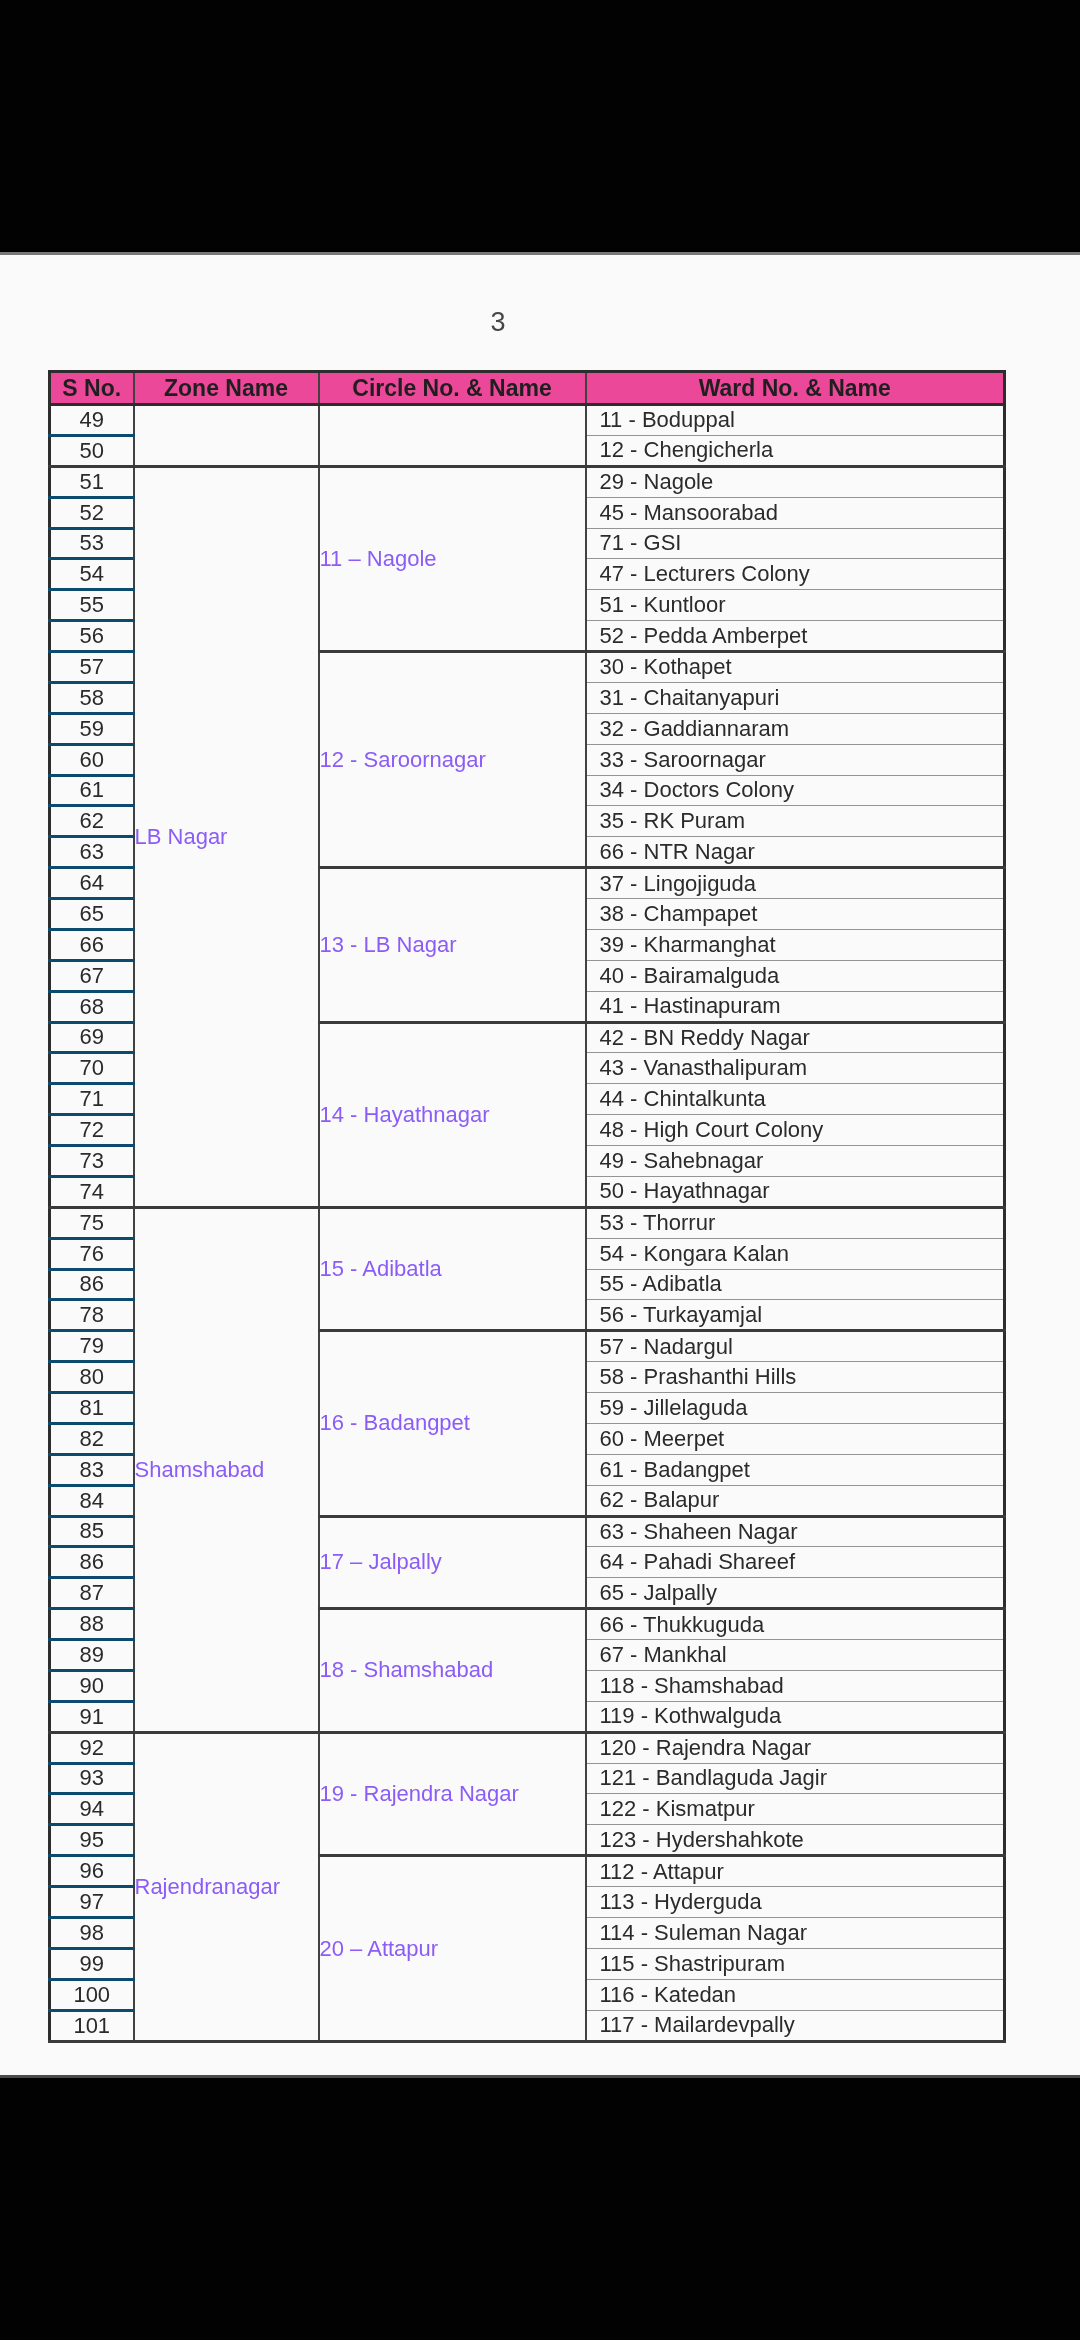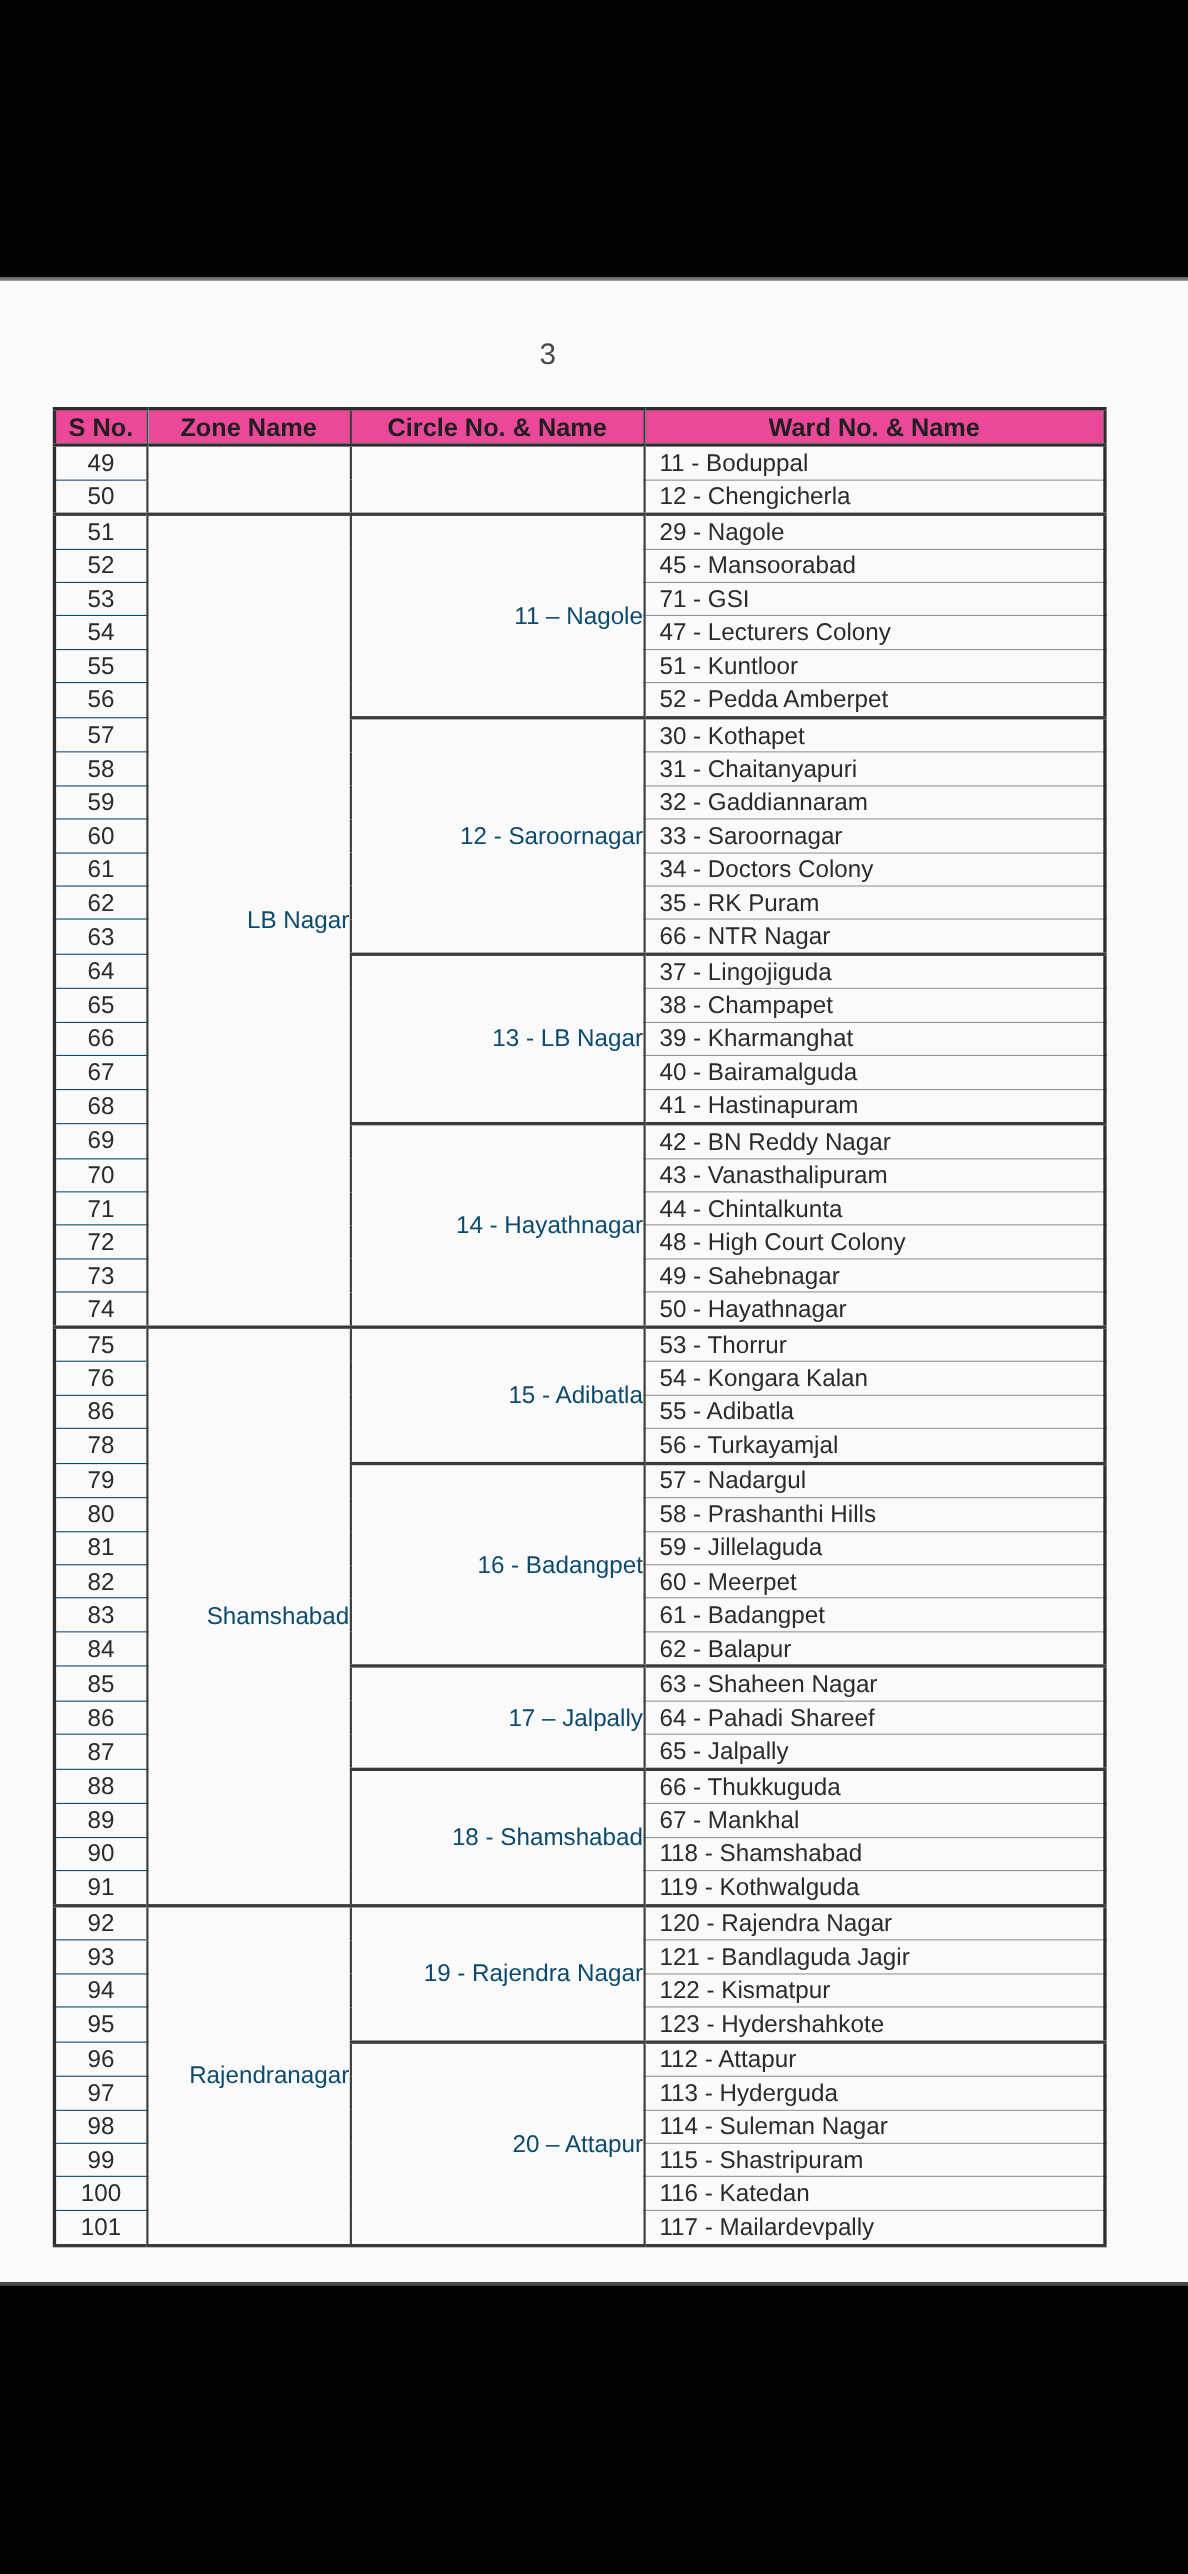--- a/index.html
+++ b/index.html
@@ -47,32 +47,32 @@
   .doc-table th{
     font-weight:bold;font-size:23px;color:#1f1f1f;
     text-align:center;vertical-align:middle;
     border-top:3px solid #2d2d2d;
     border-bottom:3px solid #2d2d2d;
     background:#ec4899;
   }
   .doc-table td{vertical-align:middle;}
   .doc-table td.sno{
     text-align:center;
-    border-bottom:1px solid #0c4a6e;
+    border-bottom:3px solid #0c4a6e;
   }
   .doc-table td.ward{
     text-align:left;padding-left:13px;
     border-bottom:1px solid #949494;
     margin-left:32px;
   }
   .doc-table td.zone,
   .doc-table td.circle{
-    text-align:right;
+    text-align:left;
     border-bottom:3px solid #3a3a3a;
-    color:#0c4a6e;
+    color:#8b5cf6;
   }
   .doc-table td.dark-bottom{border-bottom:3px solid #3a3a3a;}
 </style>
 </head>
 <body>
 
 <div class="screen">
 
   <div class="black-bar bar-top"></div>
 

